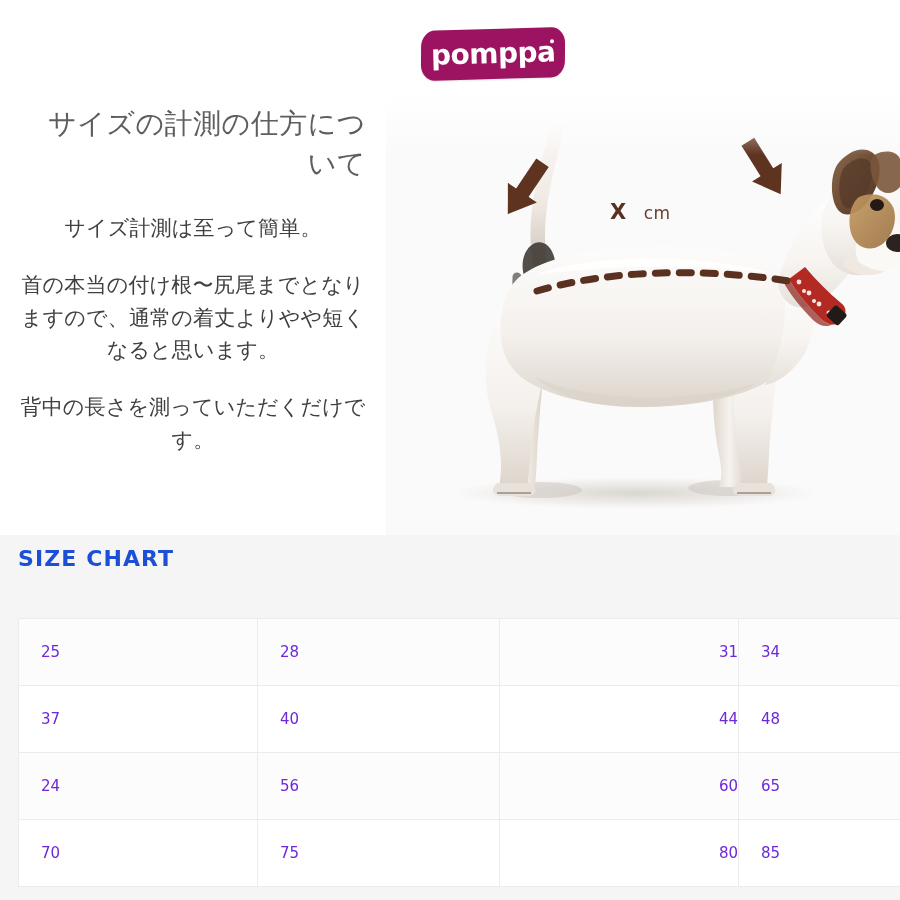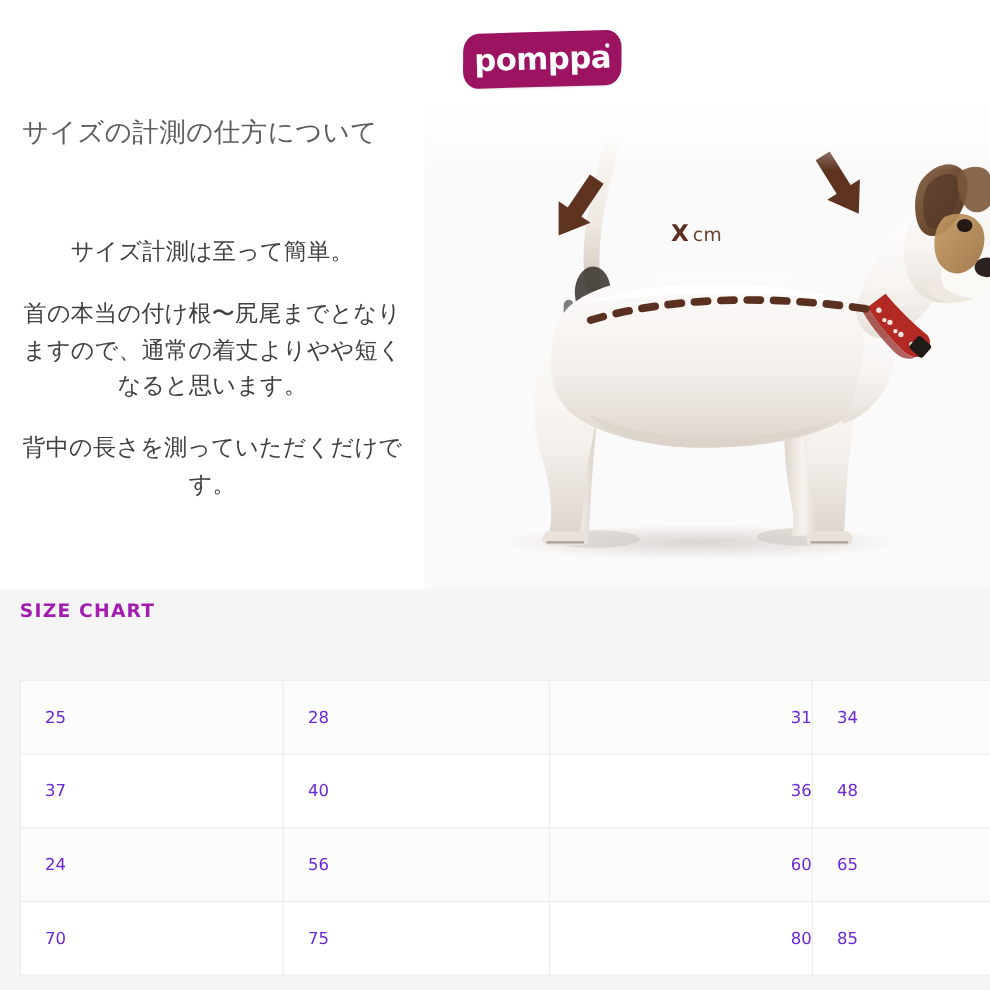--- a/index.html
+++ b/index.html
@@ -97,25 +97,25 @@
     background: #ffffff;
     border-radius: 50%;
     transform: skewX(2deg);
   }
 
   .heading {
     position: absolute;
     left: 20px;
     top: 104px;
     width: 346px;
-    text-align: left;
+    text-align: right;
     color: #5e5e5e;
-    font-size: 24px;
+    font-size: 28px;
     line-height: 1.42;
-    font-family: Liberation Sans, sans-serif;
+    font-family: Liberation Serif, serif;
     letter-spacing: 0.5px;
   }
 
   .paragraphs {
     position: absolute;
     left: 20px;
     top: 212px;
     width: 346px;
     text-align: center;
   }
@@ -146,30 +146,30 @@
     font-size: 21px;
     font-weight: bold;
     font-family: "DejaVu Sans", sans-serif;
     z-index: 8;
     letter-spacing: 0.5px;
   }
   .measure-label .unit {
     font-size: 17px;
     font-weight: normal;
     color: #6b4030;
-    margin-left: 3px;
+    margin-left: 17px;
   }
 
   
   .chart-heading {
     position: absolute;
     left: 18px;
     top: 546px;
-    color: #a21caf;
-    font-size: 17px;
+    color: #1d4ed8;
+    font-size: 22px;
     font-weight: bold;
     letter-spacing: 1.1px;
     font-family: "DejaVu Sans", sans-serif;
   }
 
   .size-table {
     position: absolute;
     left: 18px;
     top: 618px;
     width: 864px;
@@ -356,21 +356,21 @@
     <tbody>
       <tr class="tinted">
         <td>25</td>
         <td>28</td>
         <td>31</td>
         <td>34</td>
       </tr>
       <tr>
         <td>37</td>
         <td>40</td>
-        <td>36</td>
+        <td>44</td>
         <td>48</td>
       </tr>
       <tr class="tinted">
         <td>24</td>
         <td>56</td>
         <td>60</td>
         <td>65</td>
       </tr>
       <tr>
         <td>70</td>

